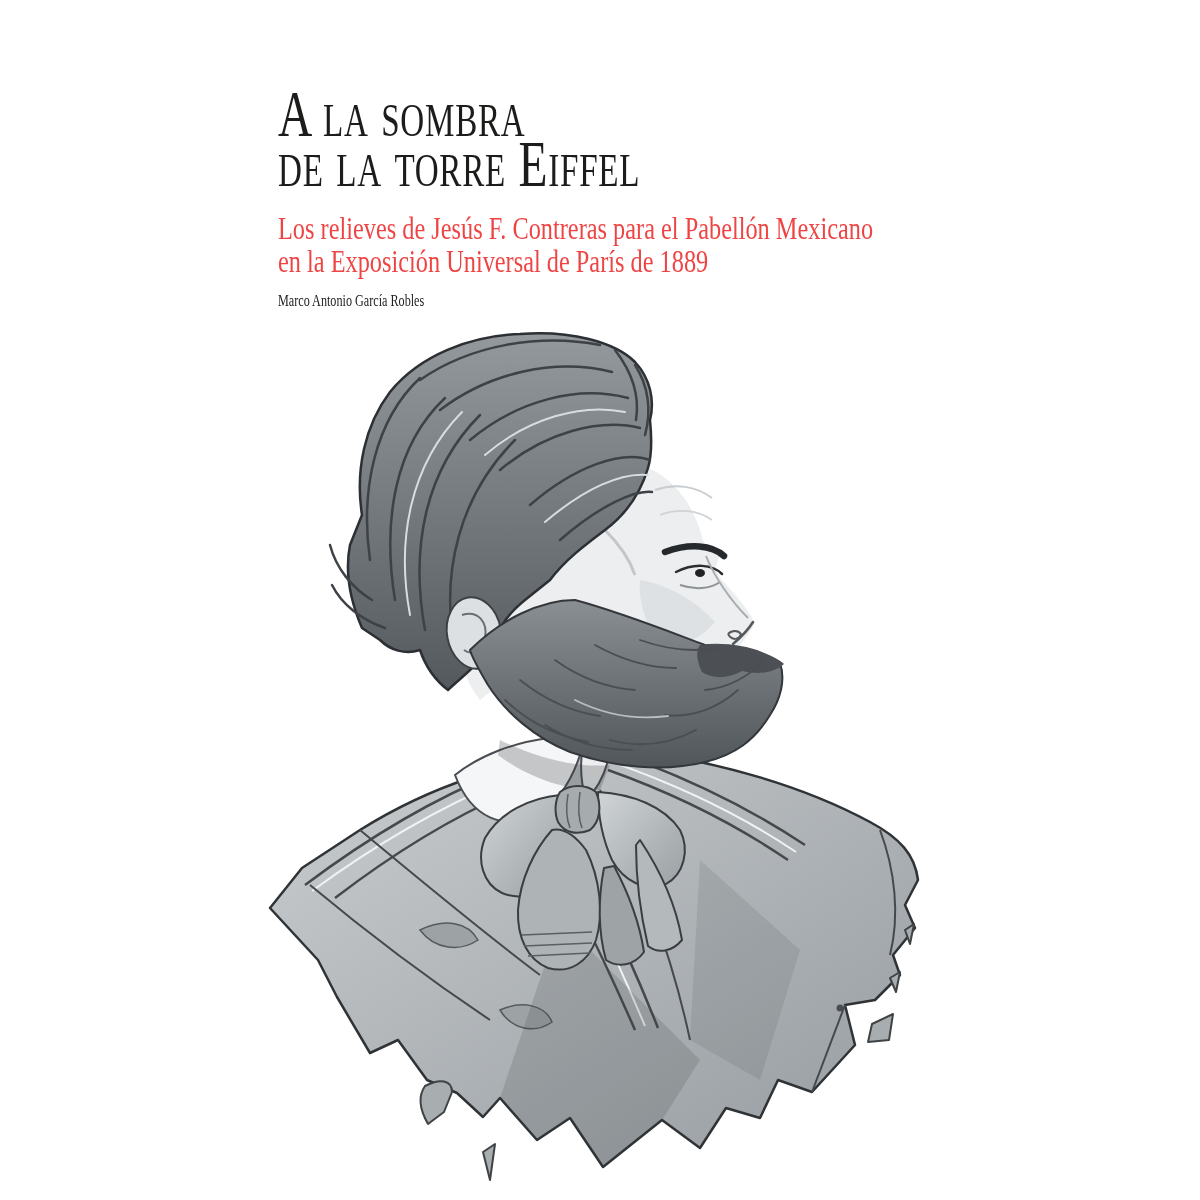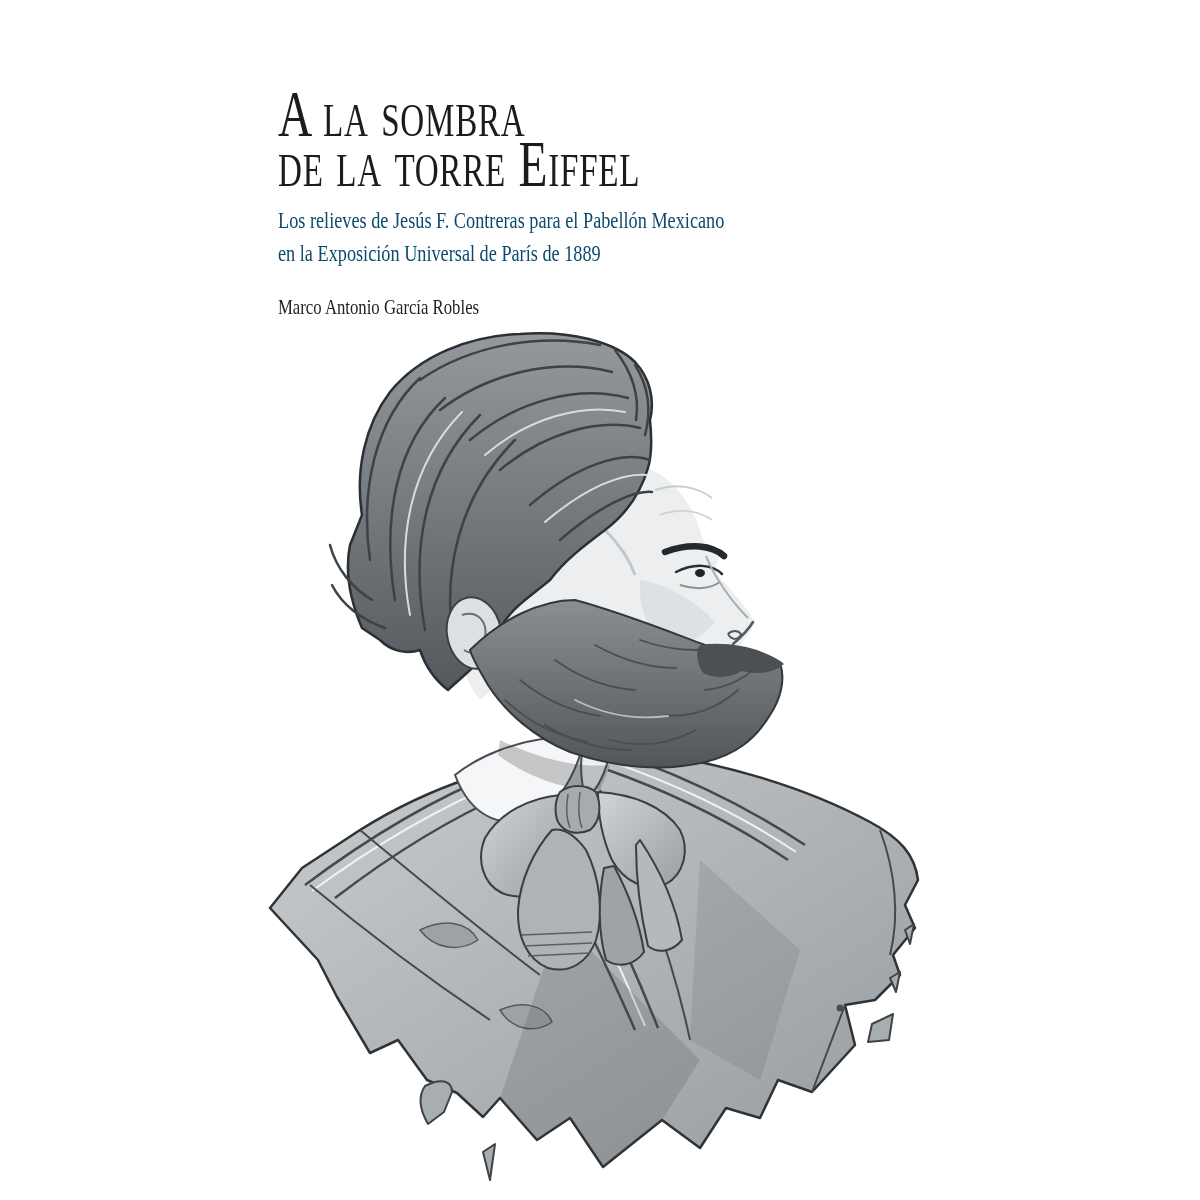--- a/index.html
+++ b/index.html
@@ -14,26 +14,26 @@
   .cover{position:absolute;inset:0;border-radius:32px;}
   .portrait{position:absolute;left:0;top:0;width:1200px;height:1200px;}
   .title{
     position:absolute;left:278px;top:45px;
     font-size:66px;line-height:50px;font-weight:400;
     font-variant:small-caps;letter-spacing:1px;color:#1c1c1a;
   }
   .title .line{display:block;transform:scaleX(0.72);transform-origin:0 0;white-space:nowrap;}
   .subtitle{
     position:absolute;left:278px;top:180px;
-    font-size:24px;line-height:33px;color:#0c4a6e;
+    font-size:32px;line-height:33px;color:#ef4444;
   }
   .subtitle .line{display:block;transform:scaleX(0.76);transform-origin:0 0;white-space:nowrap;}
   .author{
     position:absolute;left:278px;top:268px;
-    font-size:22px;line-height:33px;color:#222220;
+    font-size:16px;line-height:33px;color:#222220;
   }
   .author .line{display:block;transform:scaleX(0.76);transform-origin:0 0;white-space:nowrap;}
 </style>
 </head>
 <body>
 
 <div class="cover">
 
   <svg class="portrait" width="1200" height="1200" viewBox="0 0 1200 1200" aria-hidden="true">
     <defs>

